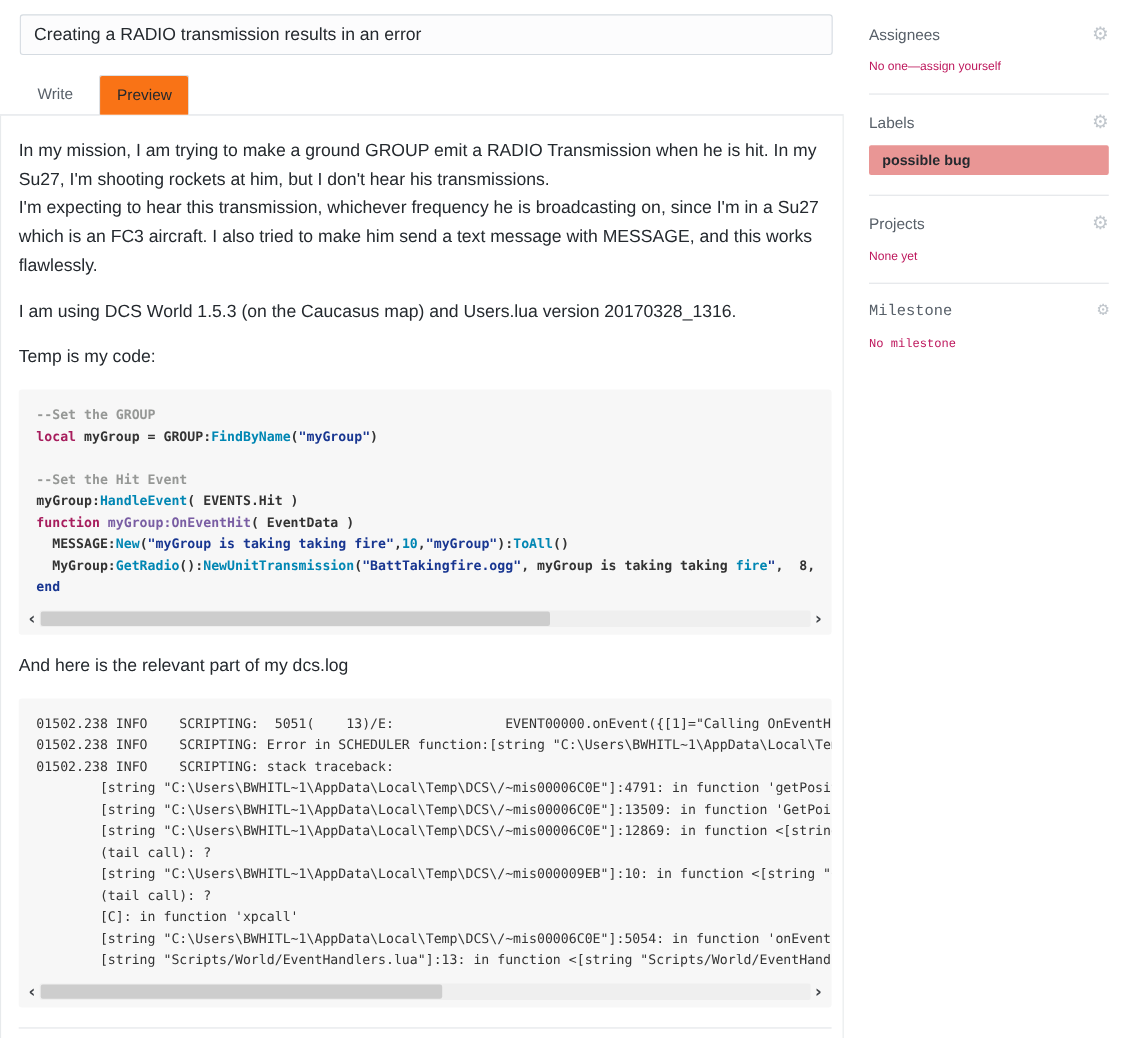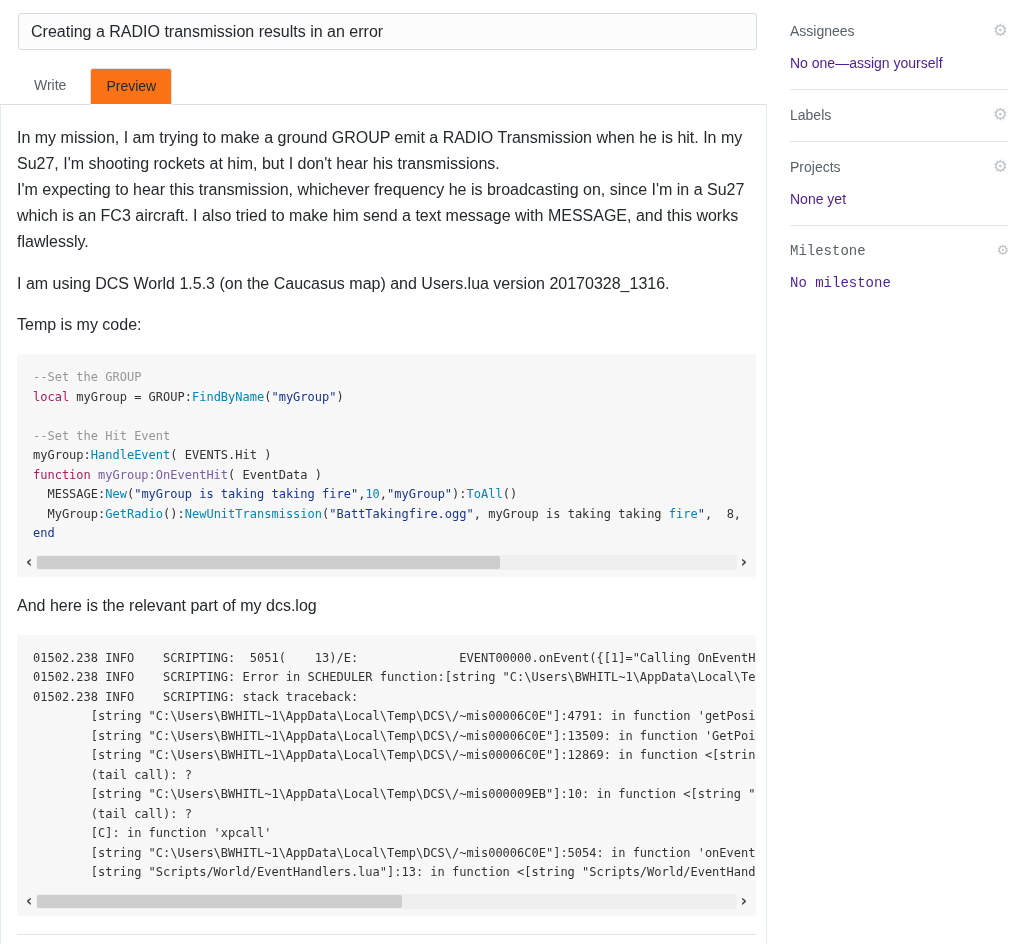--- a/index.html
+++ b/index.html
@@ -38,37 +38,37 @@
     min-height:804px; padding:20px 10px 14px 16px;
   }
   .md-p { font-size:16px; line-height:1.62; margin:0 0 16px; color:#24292e; }
 
   .codeblock { background:#f7f7f7; border-radius:3px; margin:0 0 16px; padding:14px 0 6px; }
   .code {
     margin:0; padding:0 16px;
     font-family:"DejaVu Sans Mono",monospace; font-size:12px; line-height:19.5px;
     color:#333; white-space:pre; overflow:hidden;
   }
-  .code .cl { height:19.5px; white-space:pre; overflow:hidden; }
+  .code .cl { height:19.5px; white-space:pre; overflow:hidden;font-weight:bold; }
   .hscroll { display:flex; align-items:center; height:17px; margin-top:10px; padding:0 5px; }
   .arr { font-family:"DejaVu Sans",sans-serif; font-size:15px; font-weight:bold; color:#3f4348; line-height:1; padding:0 4px; cursor:pointer; user-select:none; }
   .track { flex:1; height:15px; background:#efefef; border-radius:2px; position:relative; }
   .thumb { position:absolute; top:1px; bottom:1px; left:1px; background:#cdcdcd; border-radius:2px; cursor:pointer; }
 
   .divider { border-top:1px solid #e1e4e8; margin-top:18px; }
   .footer { display:flex; justify-content:space-between; align-items:center; padding:13px 0 2px 2px; }
 
   
   .sidebar { flex:1; padding:22px 17px 0 23px; }
   .side-section { border-bottom:1px solid #e1e4e8; padding-bottom:18px; margin-bottom:16px; }
   .side-section:last-child { border-bottom:none;font-family:Liberation Mono, monospace; }
   .side-head { display:flex; justify-content:space-between; align-items:center; }
   .side-title { font-size:14px; color:#586069; cursor:pointer; }
   .gear { color:#c0c6cc; font-size:17px; line-height:1; cursor:pointer; user-select:none; }
-  .side-content { margin-top:16px; font-size:14px; color:#4c1d95; }
+  .side-content { margin-top:16px; font-size:11px; color:#be185d; }
   .label-chip {
     margin-top:13px; height:27px; line-height:27px; padding:0 12px;
     font-size:13px; font-weight:bold; color:#24292e; border-radius:2px; cursor:pointer;
     white-space:nowrap; overflow:hidden;
   }
 </style>
 </head>
 <body>
 
 <div class="page">
@@ -138,20 +138,21 @@
         <span class="gear">⚙</span>
       </div>
       <div class="side-content">No one—assign yourself</div>
     </div>
 
     <div class="side-section">
       <div class="side-head">
         <span class="side-title">Labels</span>
         <span class="gear">⚙</span>
       </div>
+      <div class="label-chip" id="label-chip" style="background: rgb(233, 150, 149);">possible bug</div>
     </div>
 
     <div class="side-section">
       <div class="side-head">
         <span class="side-title">Projects</span>
         <span class="gear">⚙</span>
       </div>
       <div class="side-content">None yet</div>
     </div>
 

